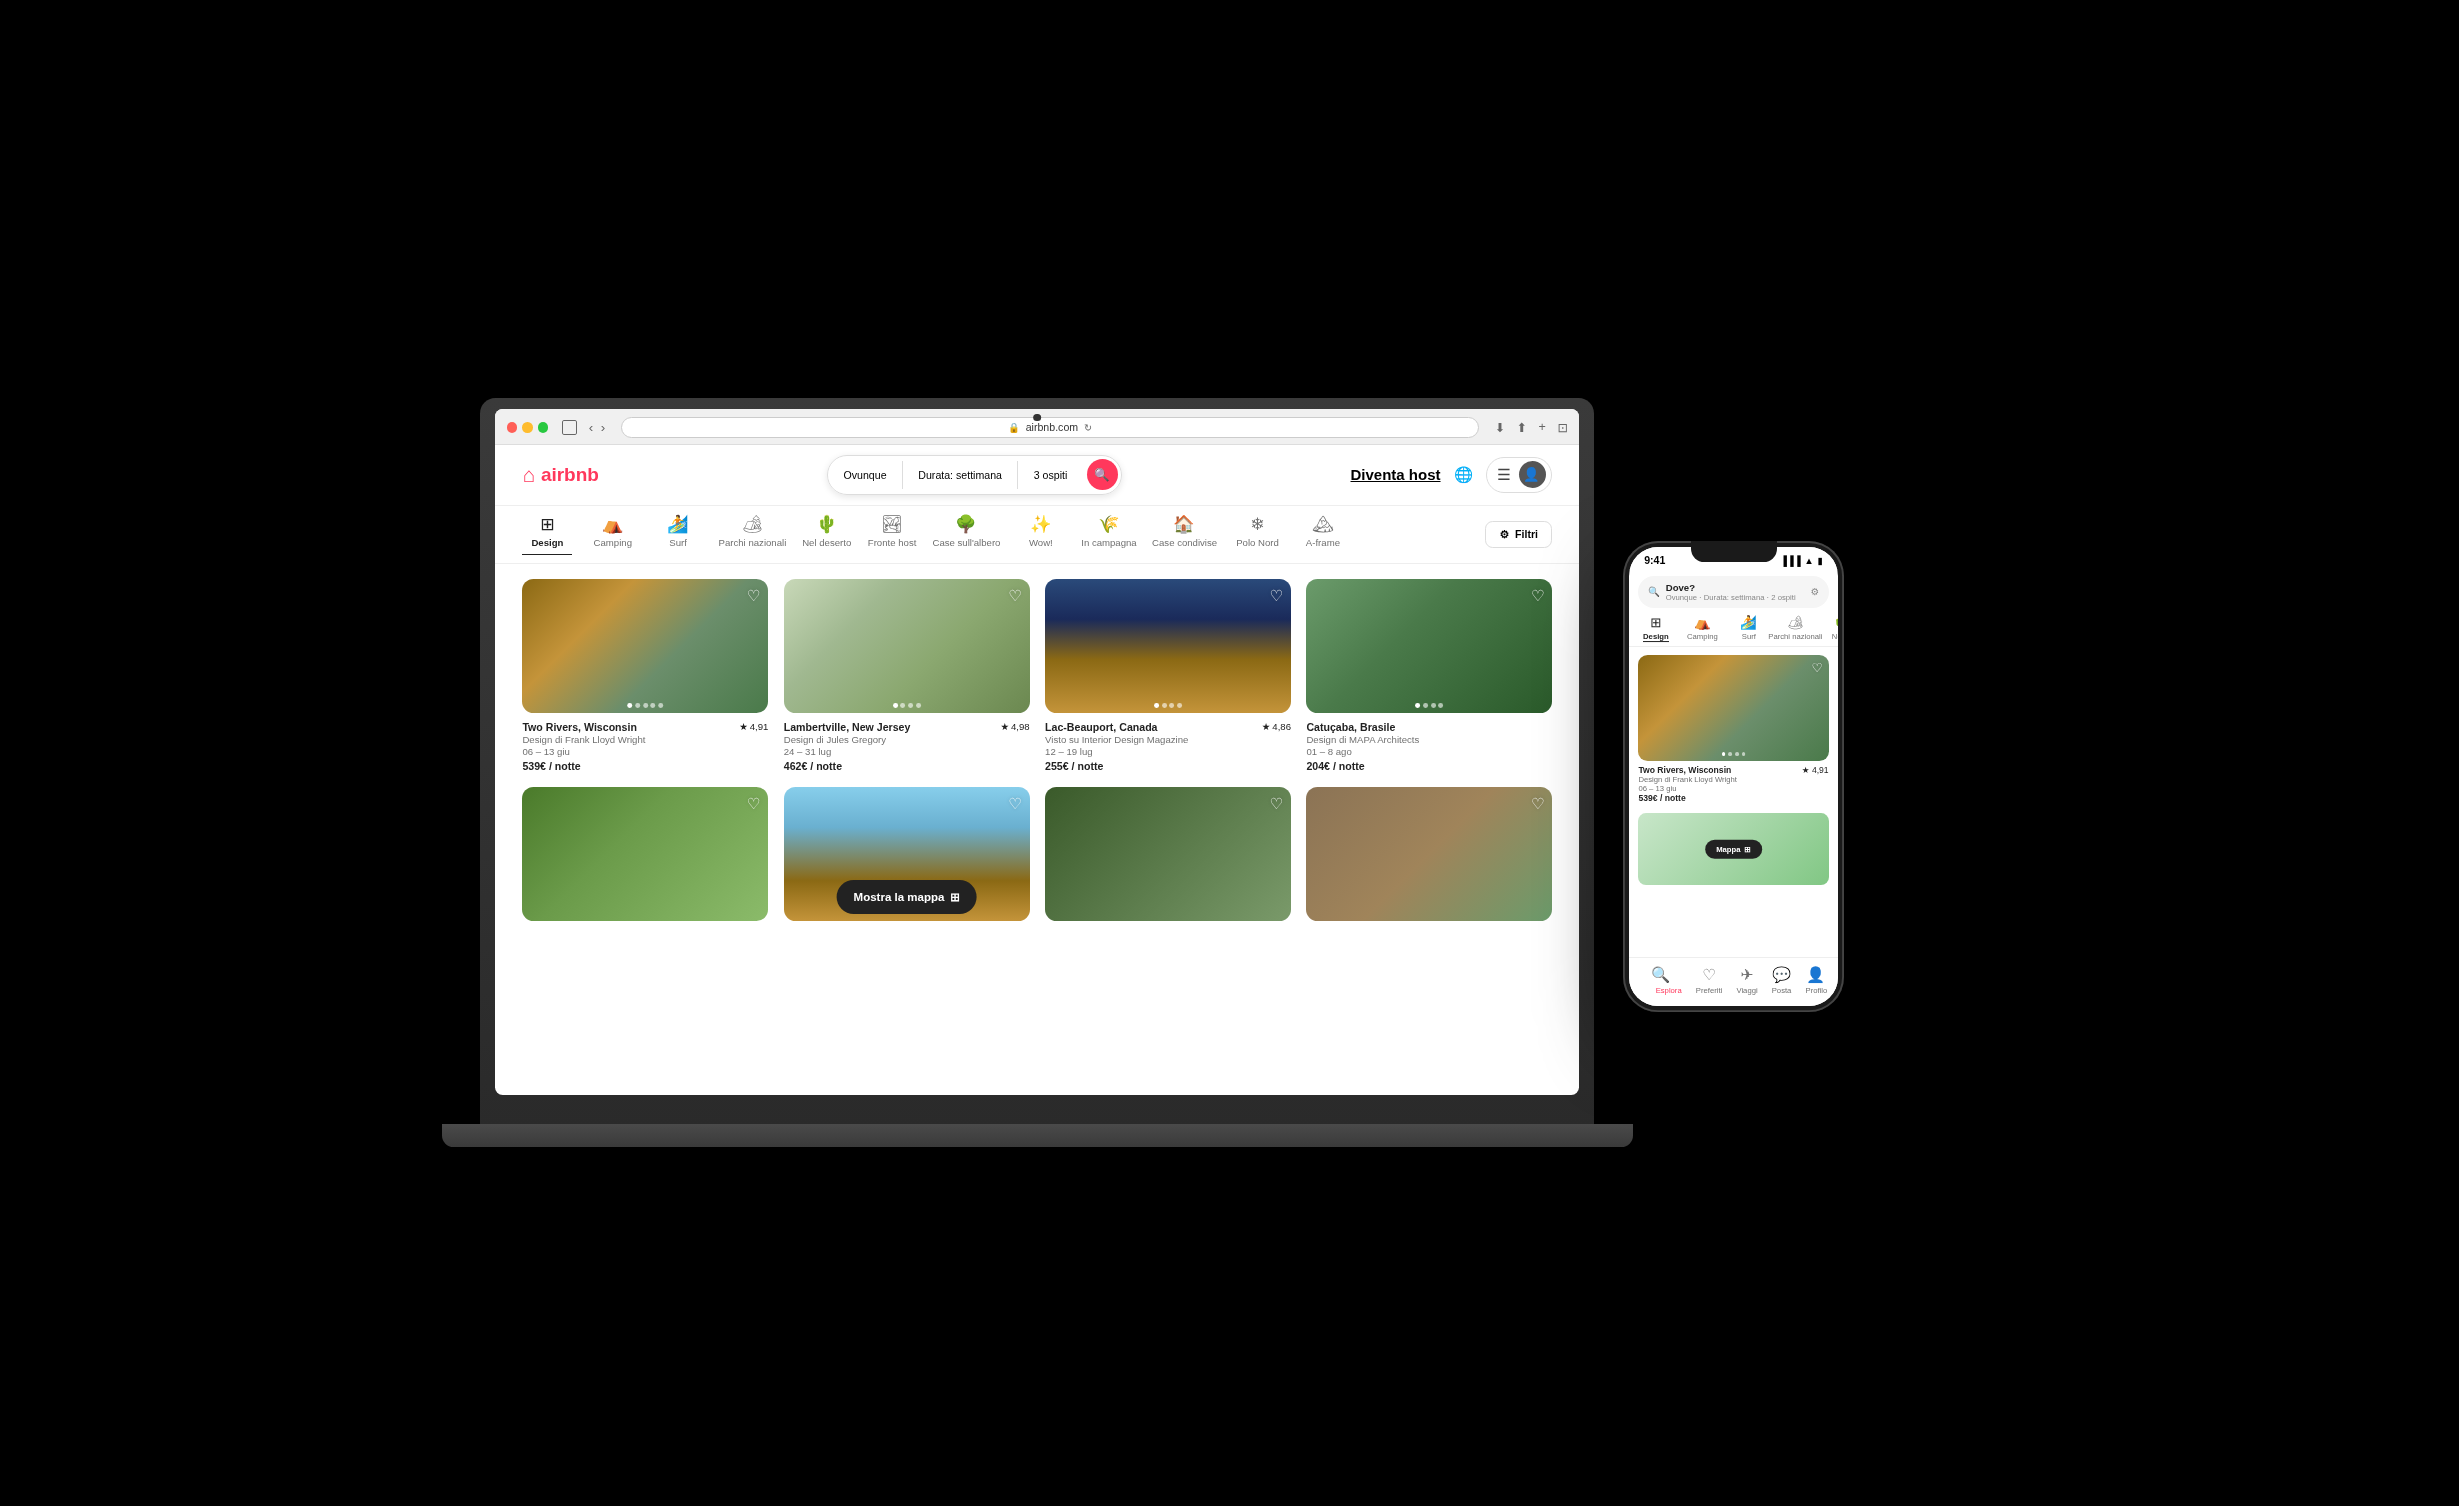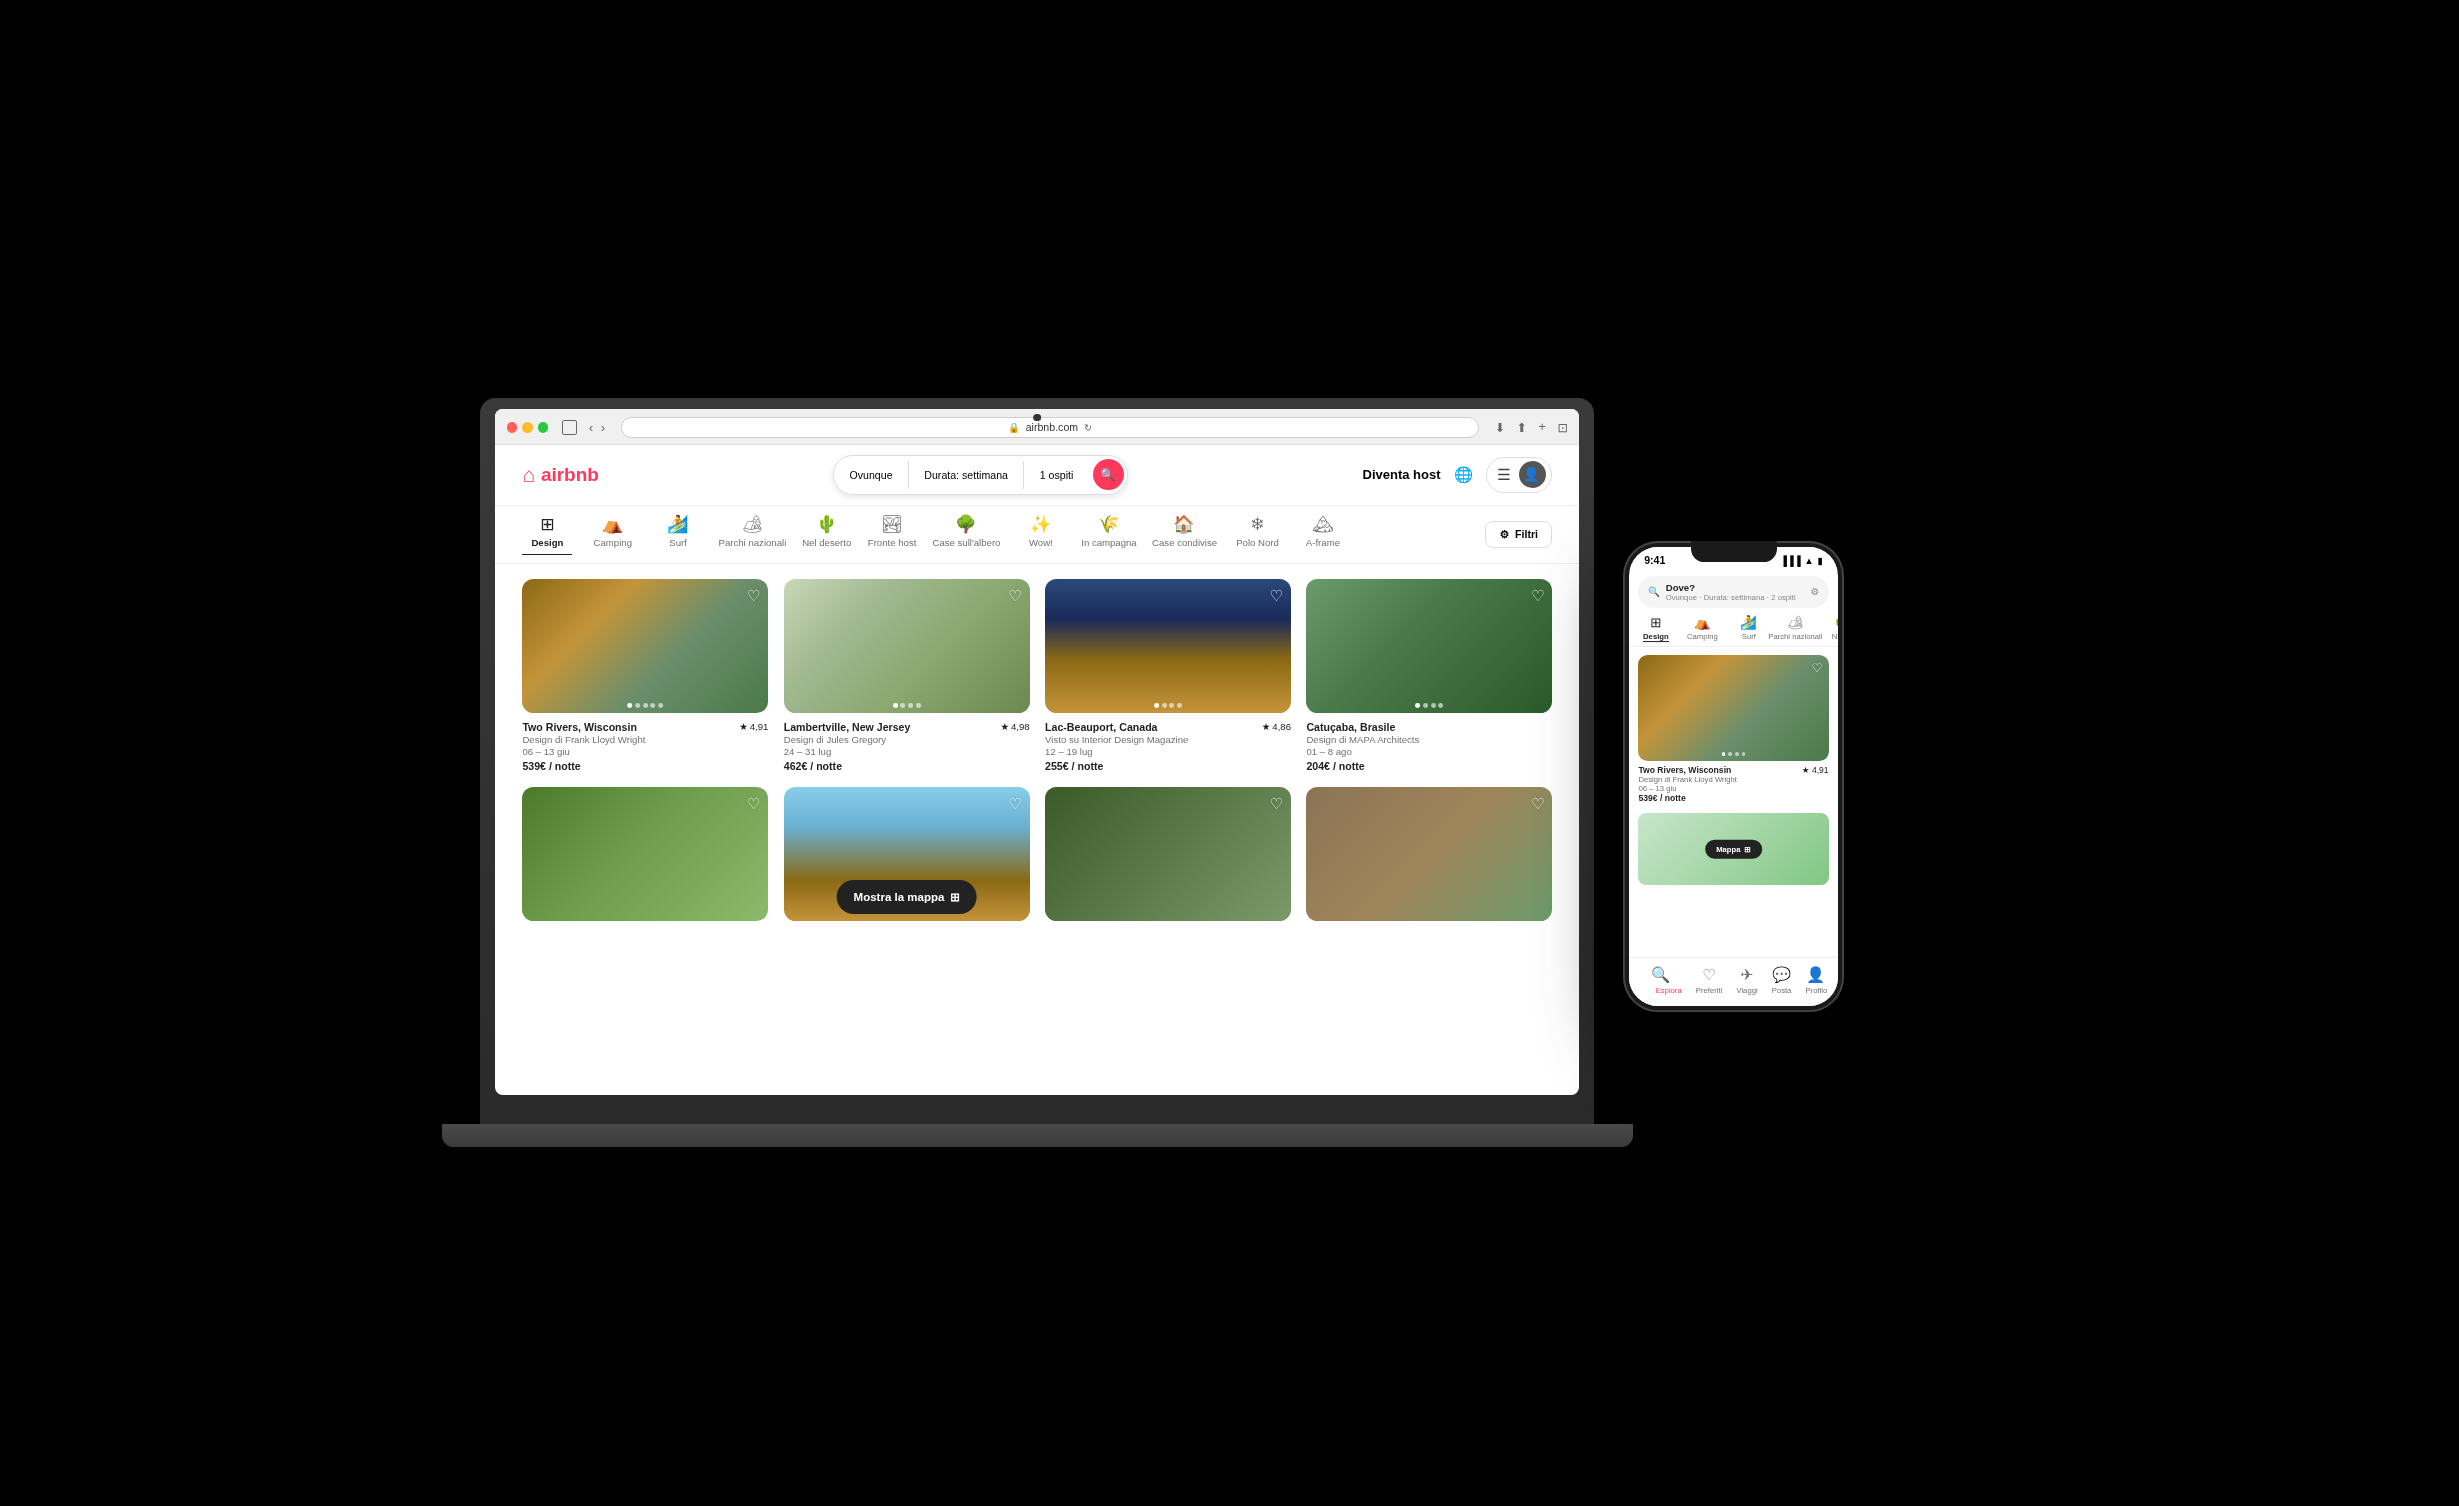--- a/index.html
+++ b/index.html
@@ -188,23 +188,24 @@
       justify-content: center;
       font-size: 12.5px;
       cursor: pointer;
     }
     .header-right {
       display: flex;
       align-items: center;
       gap: 13.4px;
     }
     .host-btn {
-      font-size: 13px;
+      font-size: 15px;
       font-weight: 600;
       cursor: pointer;
+      text-decoration: underline;
     }
     .globe-icon, .menu-icon {
       font-size: 15.4px;
       color: #444;
       cursor: pointer;
     }
     .user-menu {
       display: flex;
       align-items: center;
       gap: 7.7px;
@@ -700,21 +701,21 @@
           </div>
 
           <div class="airbnb-header">
             <div class="airbnb-logo">
               <span class="logo-icon">⌂</span>
               <span>airbnb</span>
             </div>
             <div class="search-bar">
               <span class="search-pill">Ovunque</span>
               <span class="search-pill">Durata: settimana</span>
-              <span class="search-pill">1 ospiti</span>
+              <span class="search-pill">3 ospiti</span>
               <button class="search-btn">🔍</button>
             </div>
             <div class="header-right">
               <span class="host-btn">Diventa host</span>
               <span class="globe-icon">🌐</span>
               <div class="user-menu">
                 <span class="menu-icon">☰</span>
                 <div class="user-avatar">👤</div>
               </div>
             </div>

